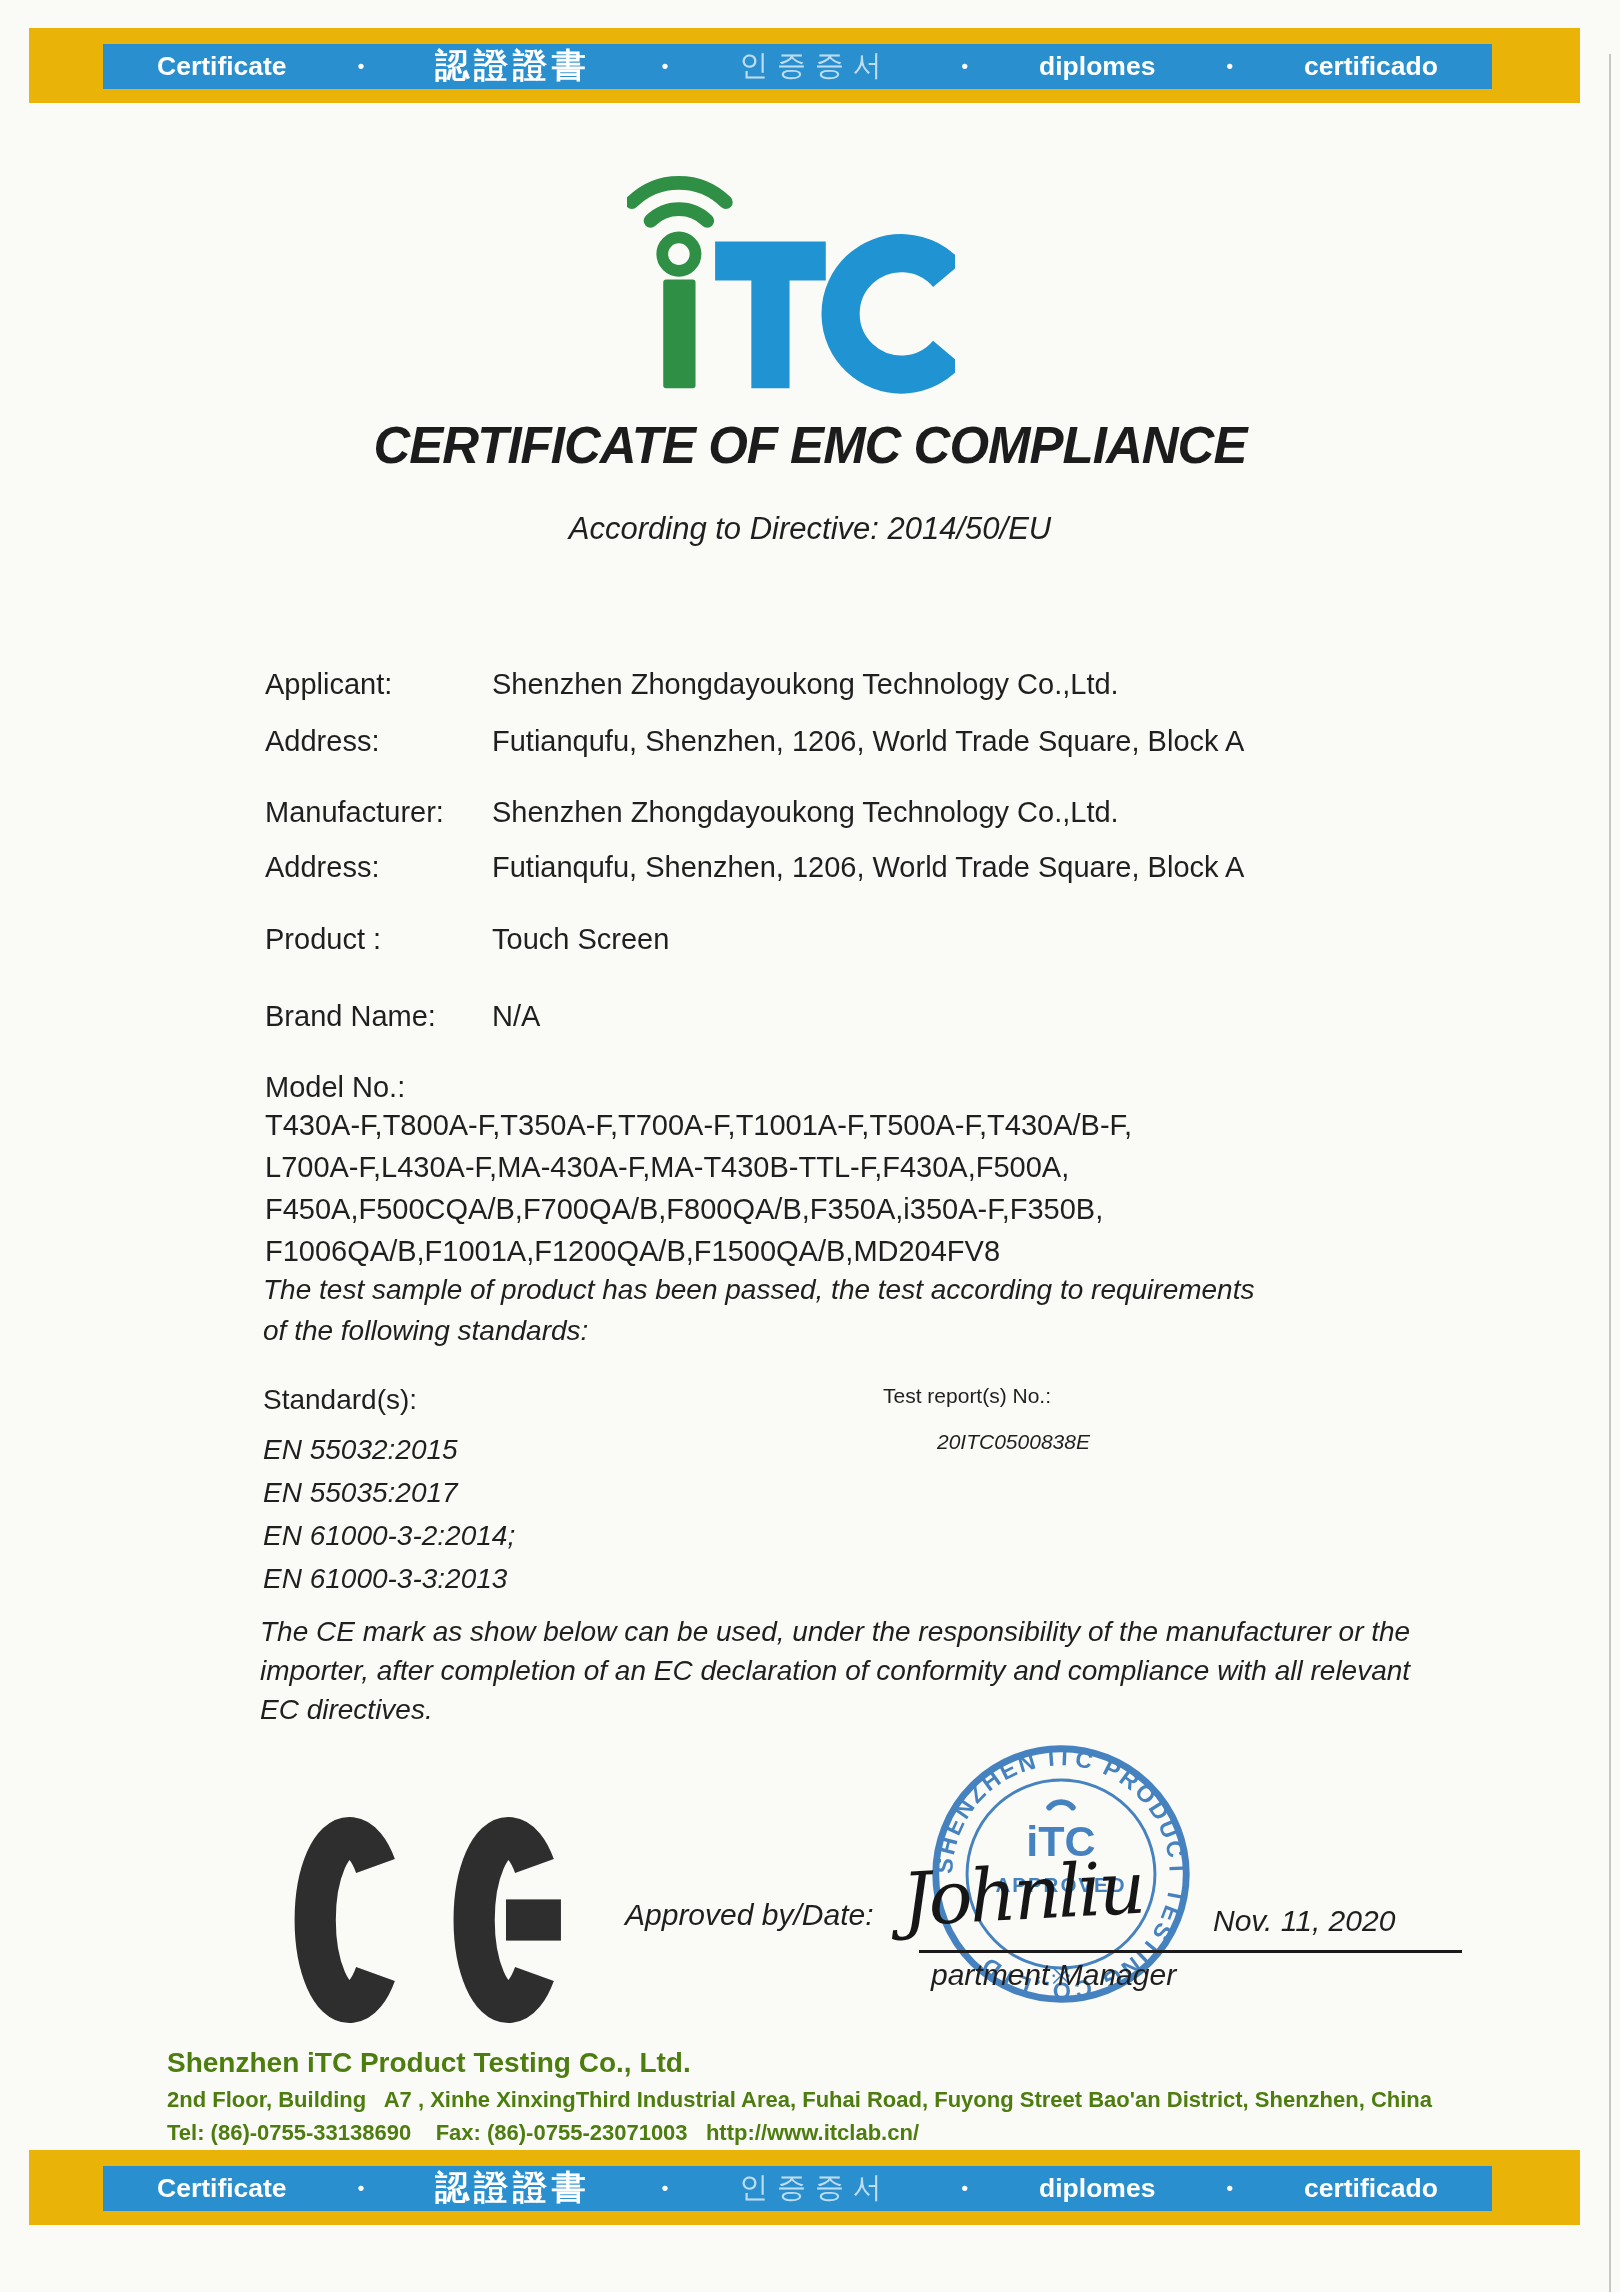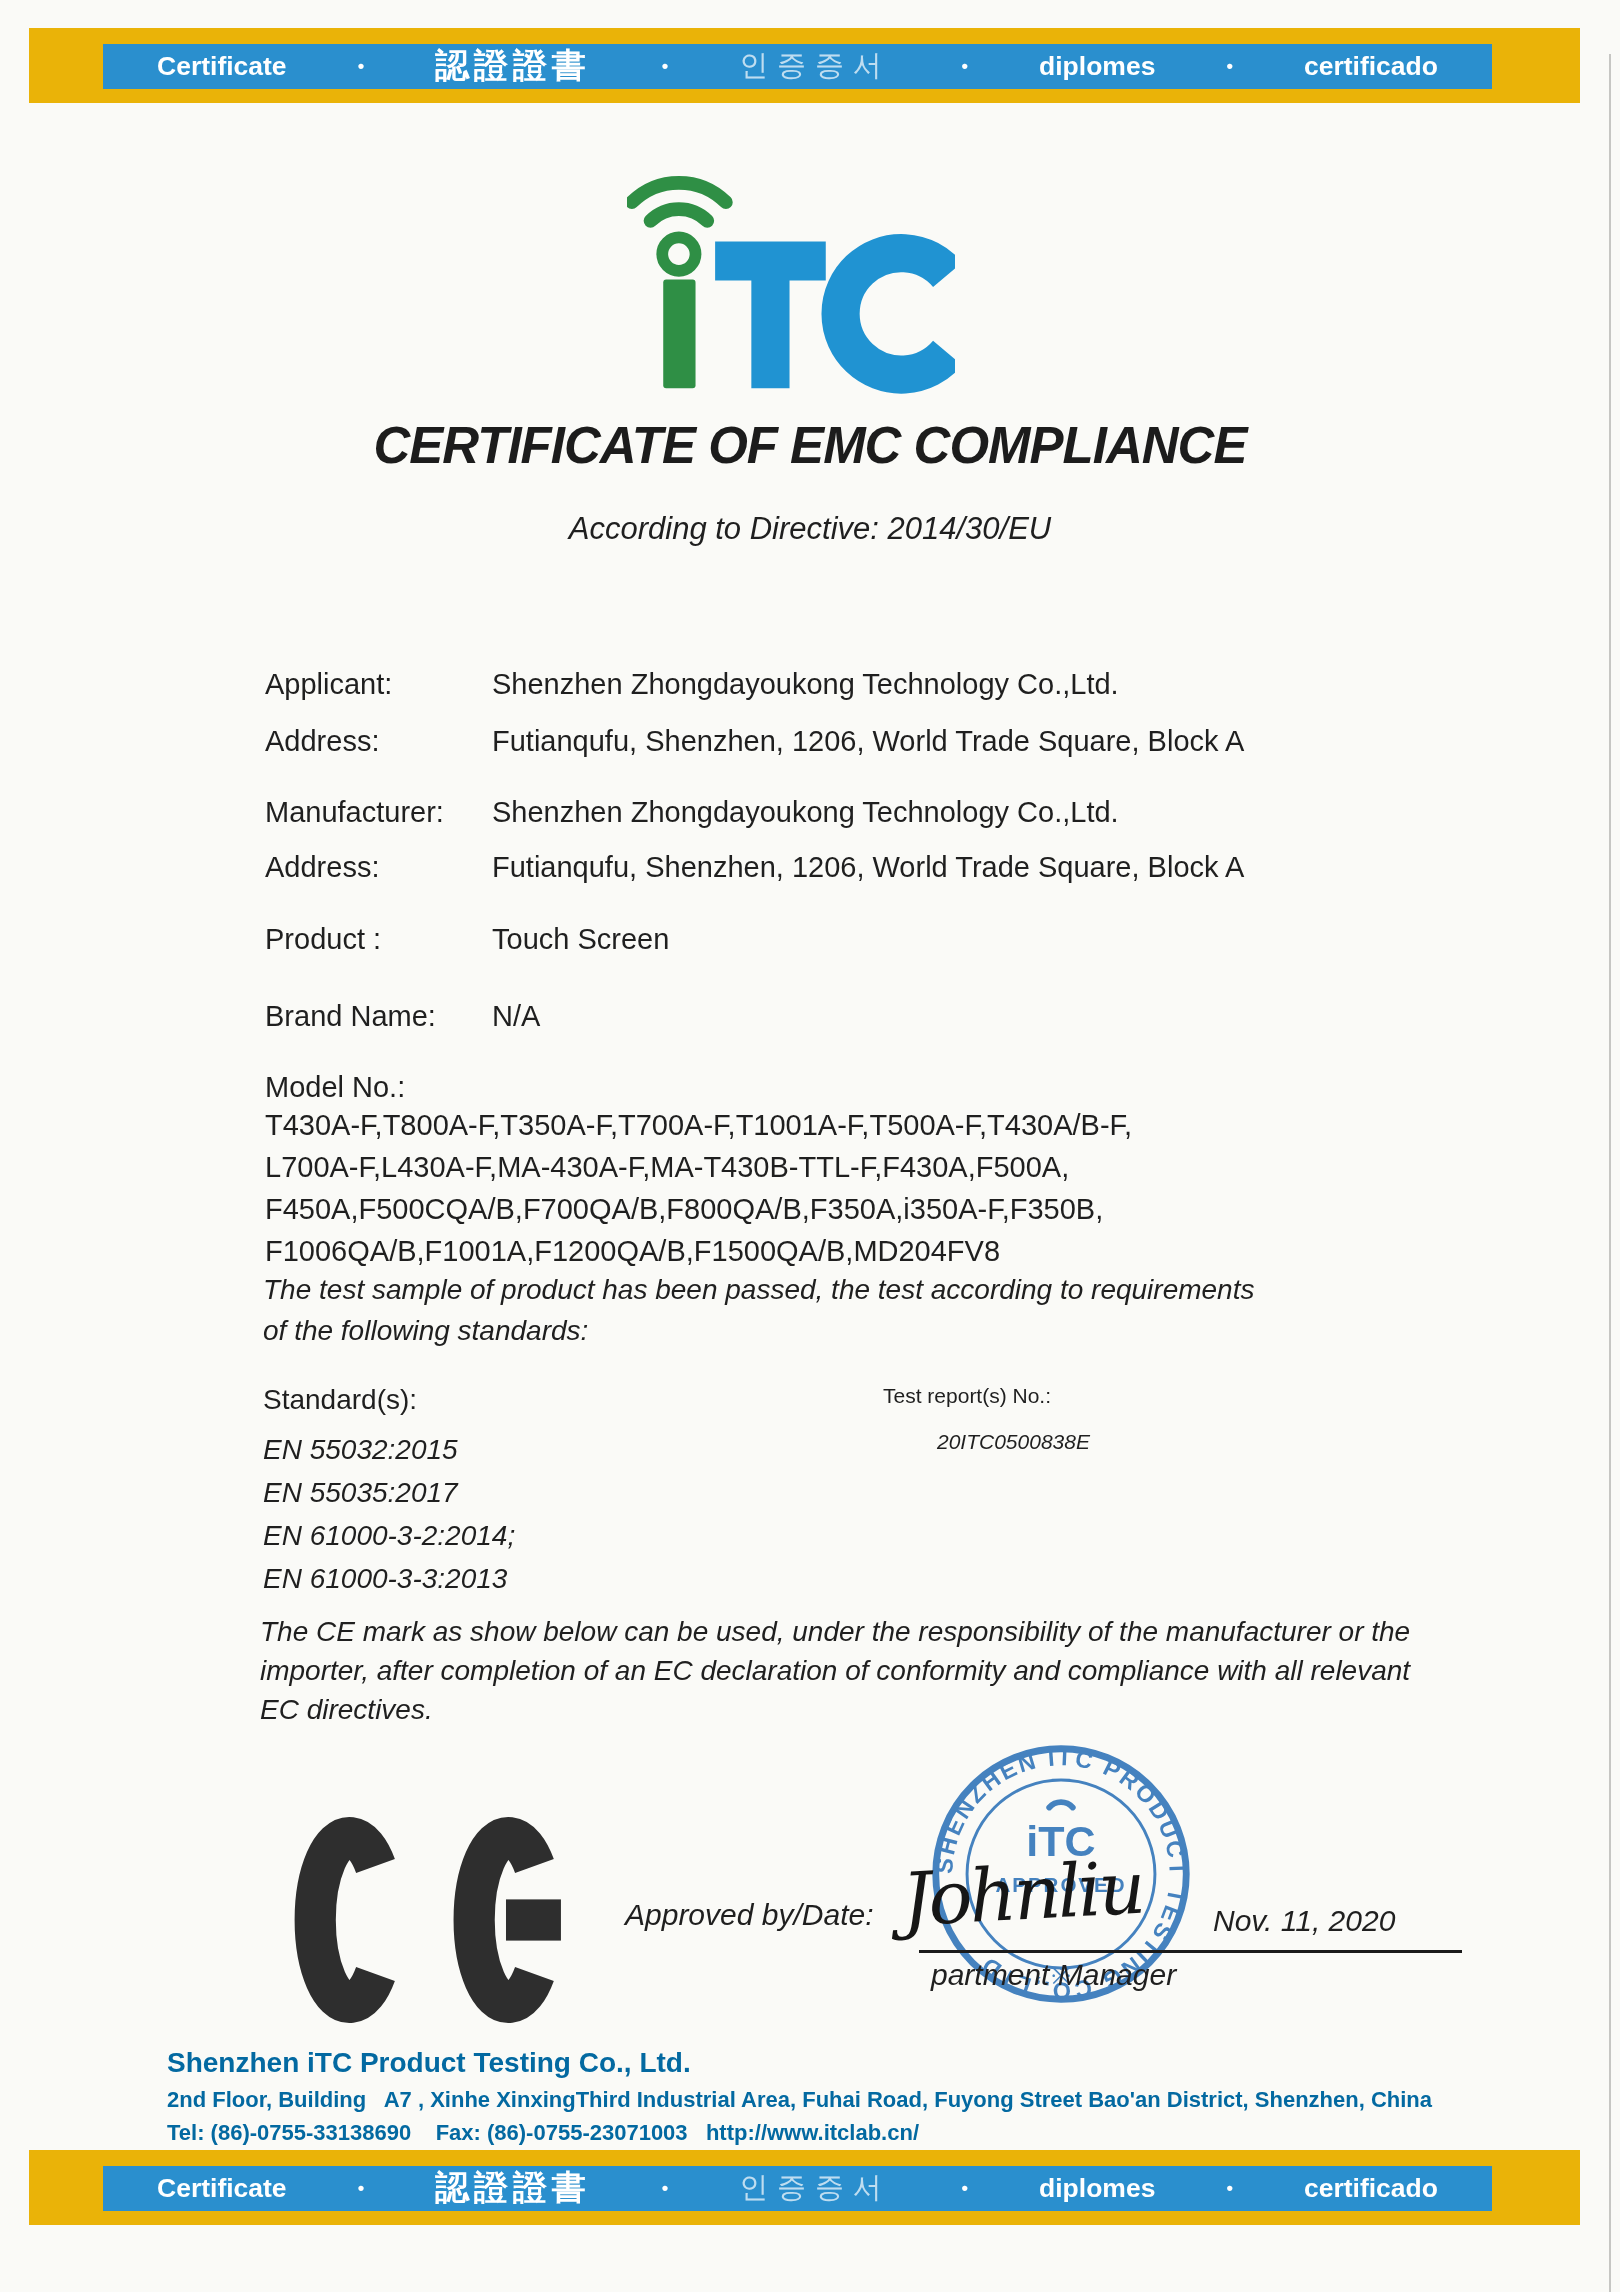--- a/index.html
+++ b/index.html
@@ -68,21 +68,21 @@
   .approve-label { position:absolute; left:625px; top:1898px; font-size:30px; font-style:italic; }
   .signature {
     position:absolute; left:902px; top:1851px;
     font-family:"DejaVu Serif", serif; font-style:italic; font-size:73px;
     letter-spacing:-2.9px; color:#161616; transform:rotate(-3deg); white-space:nowrap;
   }
   .sig-line { position:absolute; left:919px; top:1950px; width:543px; height:2.9px; background:#1a1a1a; }
   .approve-date { position:absolute; left:1213px; top:1904px; font-size:30px; font-style:italic; white-space:nowrap; }
   .approve-role { position:absolute; left:931px; top:1958px; font-size:30px; font-style:italic; }
   
-  .footer { position:absolute; left:167px; top:2047px; color:#0369a1; }
+  .footer { position:absolute; left:167px; top:2047px; color:#4d7c0f; }
   .footer .co { font-size:28px; font-weight:bold; margin:0 0 7.8px 0; }
   .footer .ln { font-size:22px; font-weight:bold; margin:0 0 6.9px 0; white-space:pre; }
   
   .scan-line { position:absolute; left:1609px; top:54px; width:2px; height:2239px; background:#c6c6c3; }
 </style>
 </head>
 <body>
 
 <div class="page">
 
@@ -108,21 +108,21 @@
     <circle cx="53" cy="91" r="17" fill="none" stroke="#2f8f45" stroke-width="12"></circle>
 
     <rect x="37" y="117" width="33" height="111" rx="3" fill="#2f8f45"></rect>
 
     <path d="M90 78 H203 V118 H166 V228 H127 V118 H90 Z" fill="#2093d2"></path>
 
     <path d="M327.5 112 A62 62 0 1 0 327.5 192" fill="none" stroke="#2093d2" stroke-width="39"></path>
   </svg>
 
   <h1 class="title">CERTIFICATE OF EMC COMPLIANCE</h1>
-  <p class="subtitle">According to Directive: 2014/30/EU</p>
+  <p class="subtitle">According to Directive: 2014/50/EU</p>
 
   <div class="info-row" style="top:668px">
     <span class="info-label">Applicant:</span><span class="info-value">Shenzhen Zhongdayoukong Technology Co.,Ltd.</span>
   </div>
   <div class="info-row" style="top:725px">
     <span class="info-label">Address:</span><span class="info-value">Futianqufu, Shenzhen, 1206, World Trade Square, Block A</span>
   </div>
   <div class="info-row" style="top:796px">
     <span class="info-label">Manufacturer:</span><span class="info-value">Shenzhen Zhongdayoukong Technology Co.,Ltd.</span>
   </div>

